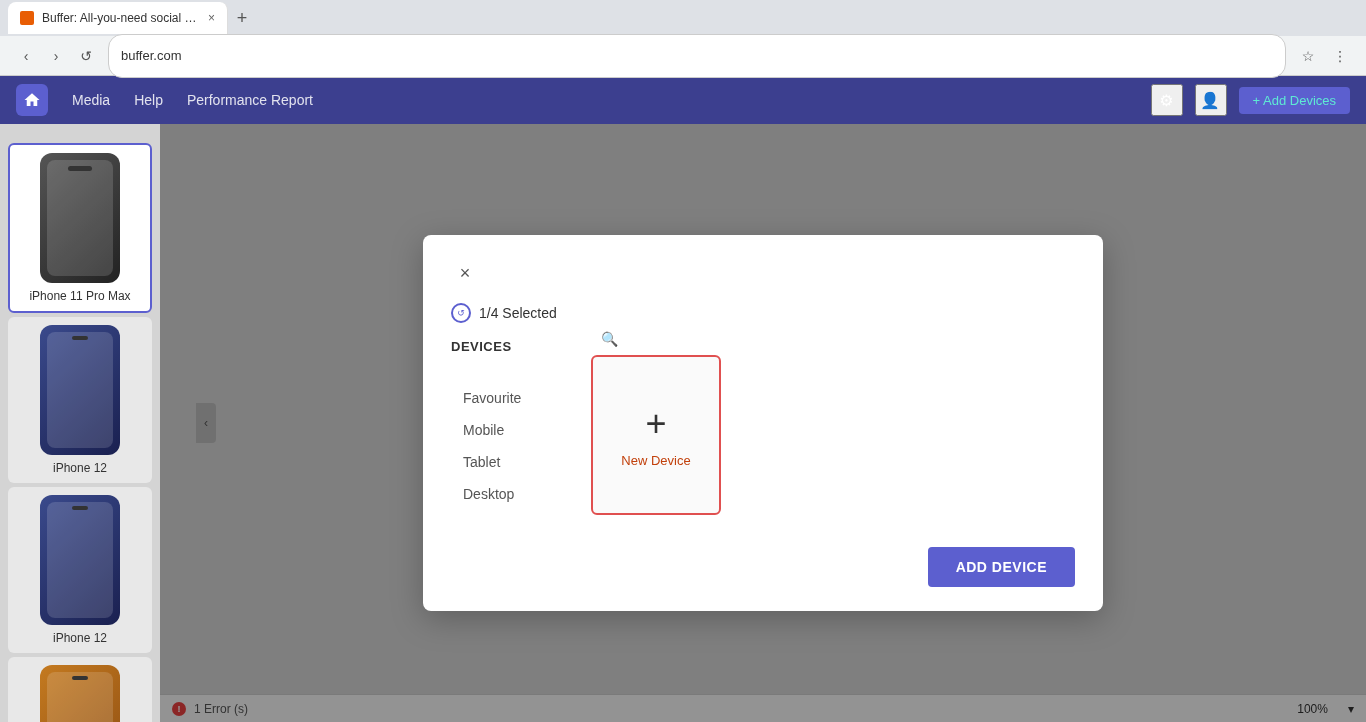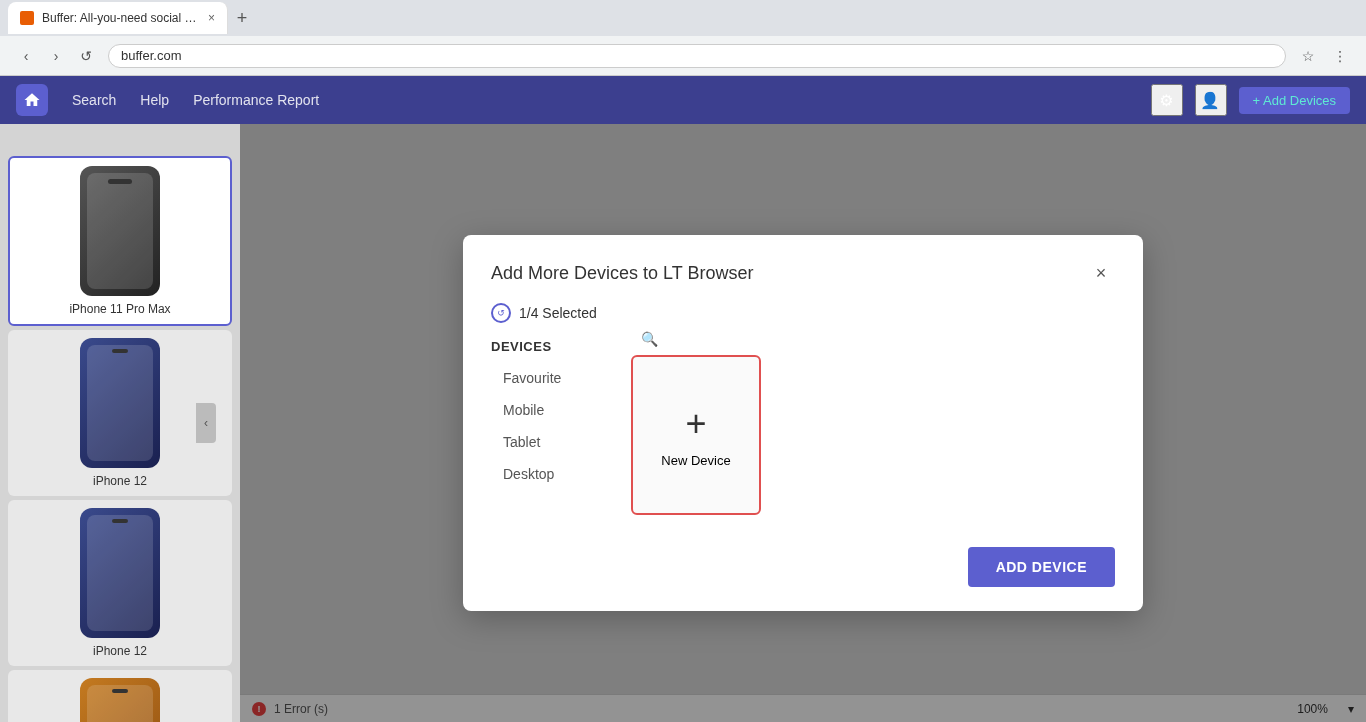--- a/index.html
+++ b/index.html
@@ -6,38 +6,38 @@
     body { font-family: 'Segoe UI', Arial, sans-serif; background: #e0e0e0; width: 1366px; height: 722px; overflow: hidden; }
     .tab-bar { display: flex; align-items: center; height: 36px; background: #dee1e6; padding: 0 8px; }
     .tab { background: white; border-radius: 8px 8px 0 0; padding: 0 12px; height: 32px; display: flex; align-items: center; gap: 8px; font-size: 12px; max-width: 220px; border-right: 1px solid #ddd; }
     .tab-favicon { width: 14px; height: 14px; background: #e85d04; border-radius: 2px; flex-shrink: 0; }
     .tab-title { overflow: hidden; text-overflow: ellipsis; white-space: nowrap; font-size: 12px; color: #333; }
     .tab-close { margin-left: auto; cursor: pointer; color: #666; font-size: 12px; flex-shrink: 0; }
     .new-tab-btn { width: 28px; height: 28px; display: flex; align-items: center; justify-content: center; color: #555; font-size: 18px; cursor: pointer; }
     .address-bar-row { height: 40px; background: #f1f3f4; display: flex; align-items: center; padding: 0 12px; gap: 8px; border-bottom: 1px solid #ccc; }
     .nav-btns { display: flex; gap: 2px; }
     .nav-btn { width: 28px; height: 28px; display: flex; align-items: center; justify-content: center; border-radius: 50%; cursor: pointer; color: #555; font-size: 14px; border: none; background: none; }
-    .address-bar { flex: 1; height: 24px; background: white; border: 1px solid #ccc; border-radius: 14px; padding: 0 12px; font-size: 13px; display: flex; align-items: center; color: #333; text-align: center; }
+    .address-bar { flex: 1; height: 44px; background: white; border: 1px solid #ccc; border-radius: 14px; padding: 0 12px; font-size: 13px; display: flex; align-items: center; color: #333; text-align: center; }
     .toolbar-right { display: flex; gap: 4px; align-items: center; }
     .toolbar-btn { width: 28px; height: 28px; display: flex; align-items: center; justify-content: center; border-radius: 50%; cursor: pointer; color: #555; border: none; background: none; font-size: 14px; }
 
     
     .app-header { background: #3c3f8f; height: 48px; display: flex; align-items: center; padding: 0 16px; gap: 24px; }
     .app-home-btn { width: 32px; height: 32px; background: #5c5fcf; border-radius: 6px; display: flex; align-items: center; justify-content: center; color: white; cursor: pointer; }
     .app-nav { display: flex; gap: 24px; }
     .app-nav-item { color: rgba(255,255,255,0.85); font-size: 14px; cursor: pointer; }
     .app-header-right { margin-left: auto; display: flex; align-items: center; gap: 12px; }
     .header-icon-btn { width: 32px; height: 32px; display: flex; align-items: center; justify-content: center; color: white; cursor: pointer; font-size: 16px; }
     .add-devices-btn { background: #5c5fcf; color: #5eead4; border: none; padding: 6px 14px; border-radius: 4px; font-size: 13px; cursor: pointer; font-weight: 500; }
 
     
     .app-body { display: flex; height: calc(722px - 36px - 40px - 48px); background: #d4d4d4; position: relative; }
 
     
-    .sidebar { width: 240px; background: #d4d4d4; overflow-y: auto; padding: 28px 0; flex-shrink: 0; }
+    .sidebar { width: 160px; background: #d4d4d4; overflow-y: auto; padding: 15px 0; flex-shrink: 0; }
     .device-card { padding: 8px; margin: 4px 8px; border-radius: 6px; cursor: pointer; display: flex; flex-direction: column; align-items: center; gap: 6px; }
     .device-card.selected { background: white; border: 2px solid #5c5fcf; }
     .device-card:not(.selected) { background: #e8e8e8; }
     .device-thumb { width: 80px; height: 130px; background: #333; border-radius: 12px; position: relative; overflow: hidden; display: flex; align-items: center; justify-content: center; }
     .device-thumb.iphone11 { background: linear-gradient(135deg, #555 0%, #222 100%); }
     .device-thumb.iphone12 { background: linear-gradient(135deg, #3a4a8c 0%, #1a2050 100%); }
     .device-thumb.iphone12mini { background: linear-gradient(135deg, #c47a20 0%, #8a4a10 100%); }
     .device-screen { width: 66px; height: 116px; background: rgba(255,255,255,0.15); border-radius: 8px; position: relative; }
     .device-notch { width: 24px; height: 5px; background: #333; border-radius: 3px; position: absolute; top: 6px; left: 50%; transform: translateX(-50%); }
     .device-label { font-size: 12px; color: #333; text-align: center; }
@@ -54,30 +54,30 @@
     
     .modal-overlay { position: absolute; top: 0; left: 0; right: 0; bottom: 0; background: rgba(0,0,0,0.4); display: flex; align-items: center; justify-content: center; z-index: 100; }
     .modal { background: white; border-radius: 8px; width: 680px; max-height: 580px; box-shadow: 0 8px 32px rgba(0,0,0,0.25); display: flex; flex-direction: column; }
     .modal-header { display: flex; align-items: center; justify-content: space-between; padding: 24px 28px 16px; }
     .modal-title { font-size: 18px; color: #333; font-weight: 400; }
     .modal-close { width: 28px; height: 28px; display: flex; align-items: center; justify-content: center; cursor: pointer; color: #555; font-size: 18px; border: none; background: none; border-radius: 50%; }
     .modal-selection { padding: 0 28px 16px; display: flex; align-items: center; gap: 8px; font-size: 14px; color: #333; }
     .selection-icon { width: 20px; height: 20px; border-radius: 50%; border: 2px solid #5c5fcf; display: flex; align-items: center; justify-content: center; font-size: 9px; color: #5c5fcf; }
     .modal-body { display: flex; flex: 1; padding: 0 28px 16px; gap: 20px; }
     .devices-nav { width: 120px; flex-shrink: 0; }
-    .devices-nav-title { font-size: 13px; font-weight: 700; color: #333; margin-bottom: 8px; letter-spacing: 0.5px; }
+    .devices-nav-title { font-size: 13px; font-weight: 700; color: #333; margin-bottom: 28px; letter-spacing: 0.5px; }
     .devices-nav-item { padding: 8px 0 8px 12px; font-size: 14px; color: #555; cursor: pointer; border-radius: 4px; display: block; }
     .devices-content { flex: 1; }
     .search-box { width: 100%; height: 38px; border: 1px solid #ddd; border-radius: 4px; padding: 0 12px 0 36px; font-size: 14px; color: #999; background: #f9f9f9; outline: none; margin-bottom: 16px; }
     .search-wrapper { position: relative; margin-bottom: 16px; }
     .search-icon { position: absolute; left: 10px; top: 50%; transform: translateY(-50%); color: #aaa; font-size: 14px; }
     .devices-grid { display: flex; flex-wrap: wrap; gap: 12px; }
     .new-device-card { width: 130px; height: 160px; border: 2px solid #e05050; border-radius: 6px; display: flex; flex-direction: column; align-items: center; justify-content: center; cursor: pointer; background: #fafafa; gap: 8px; }
     .new-device-plus { font-size: 36px; color: #333; font-weight: 300; }
-    .new-device-label { font-size: 13px; color: #000000; }
+    .new-device-label { font-size: 13px; color: #c2410c; }
     .modal-footer { padding: 16px 28px 24px; display: flex; justify-content: flex-end; }
     .add-device-btn { background: #5c5fcf; color: white; border: none; padding: 12px 28px; border-radius: 4px; font-size: 14px; font-weight: 700; cursor: pointer; letter-spacing: 0.5px; }
 
     
     .devices-nav-item.active-custom { color: #5c5fcf; border-left: 3px solid #5c5fcf; padding-left: 9px; }
   </style>
 </head>
 <body>
 
 <div class="tab-bar">
@@ -104,21 +104,21 @@
   </div>
 </div>
 
 <div class="app-header">
   <div class="app-home-btn">
     <svg width="18" height="18" viewBox="0 0 24 24" fill="white">
       <path d="M10 20v-6h4v6h5v-8h3L12 3 2 12h3v8z"></path>
     </svg>
   </div>
   <nav class="app-nav">
-    <span class="app-nav-item">Search</span>
+    <span class="app-nav-item">Media</span>
     <span class="app-nav-item">Help</span>
     <span class="app-nav-item">Performance Report</span>
   </nav>
   <div class="app-header-right">
     <button class="header-icon-btn">⚙</button>
     <button class="header-icon-btn">👤</button>
     <button class="add-devices-btn">+ Add Devices</button>
   </div>
 </div>
 
@@ -167,21 +167,20 @@
   <div class="collapse-btn">
     <span>‹</span>
   </div>
 
   <div class="content-area">
 
     <div class="modal-overlay">
       <div class="modal">
 
         <div class="modal-header">
-          <h2 class="modal-title">Add More Devices to LT Browser</h2>
           <button class="modal-close">×</button>
         </div>
 
         <div class="modal-selection">
           <div class="selection-icon">
             <span>↺</span>
           </div>
           <span>1/4 Selected</span>
         </div>
 

